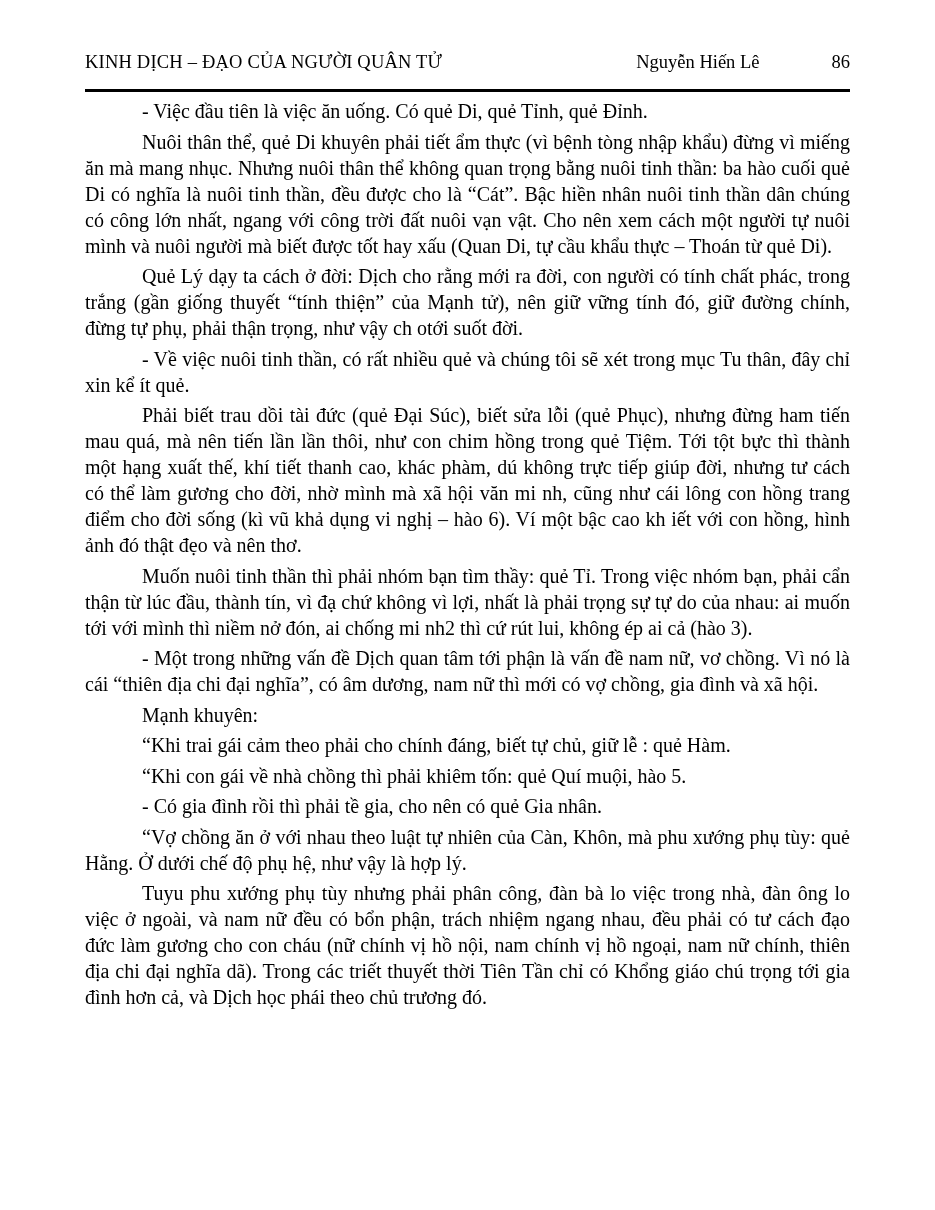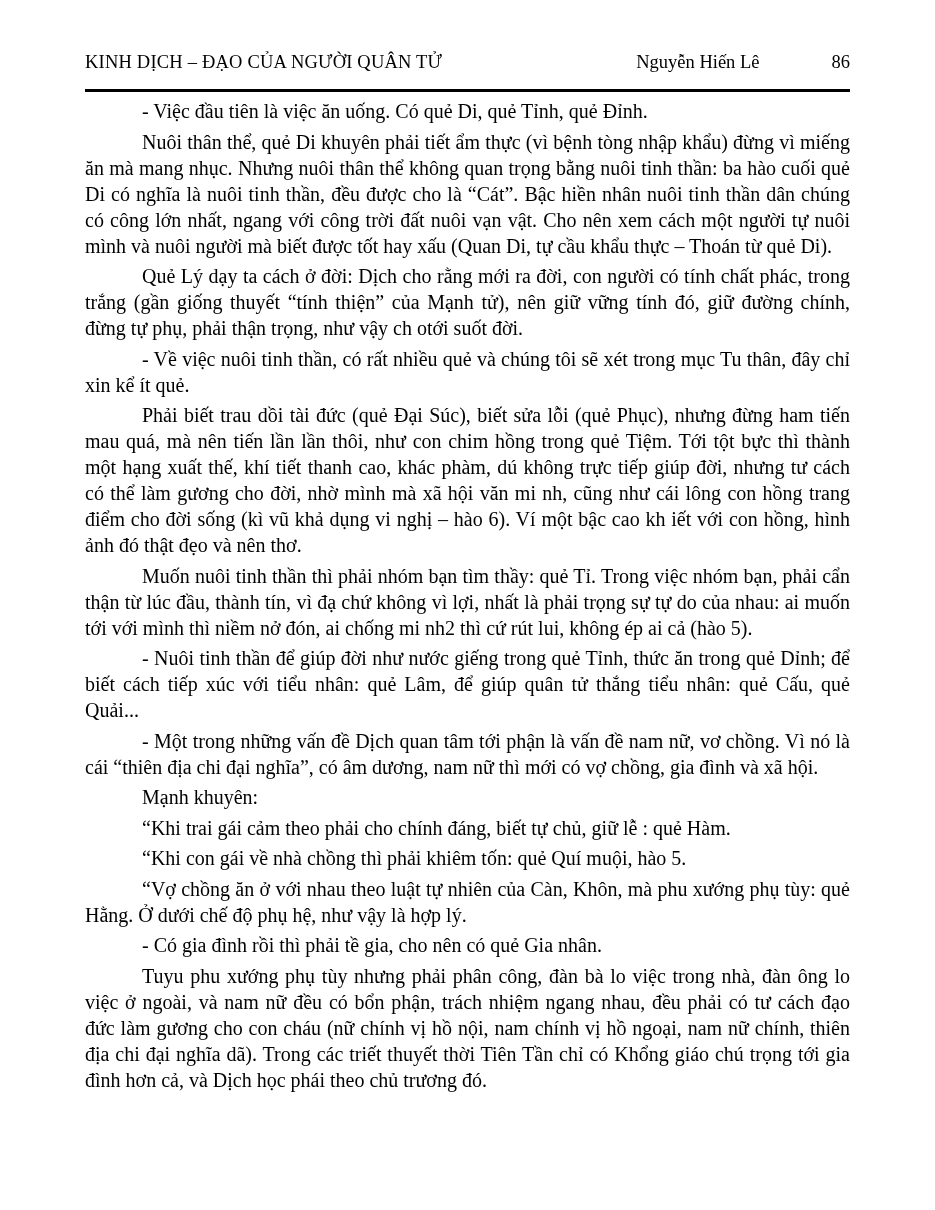--- a/index.html
+++ b/index.html
@@ -62,24 +62,23 @@
   </div>
 
   <hr class="header-divider">
 
   <div class="page-body">
     <p>- Việc đầu tiên là việc ăn uống. Có quẻ Di, quẻ Tỉnh, quẻ Đỉnh.</p>
     <p>Nuôi thân thể, quẻ Di khuyên phải tiết ẩm thực (vì bệnh tòng nhập khẩu) đừng vì miếng ăn mà mang nhục. Nhưng nuôi thân thể không quan trọng bằng nuôi tinh thần: ba hào cuối quẻ Di có nghĩa là nuôi tinh thần, đều được cho là “Cát”. Bậc hiền nhân nuôi tinh thần dân chúng có công lớn nhất, ngang với công trời đất nuôi vạn vật. Cho nên xem cách một người tự nuôi mình và nuôi người mà biết được tốt hay xấu (Quan Di, tự cầu khẩu thực – Thoán từ quẻ Di).</p>
     <p>Quẻ Lý dạy ta cách ở đời: Dịch cho rằng mới ra đời, con người có tính chất phác, trong trắng (gần giống thuyết “tính thiện” của Mạnh tử), nên giữ vững tính đó, giữ đường chính, đừng tự phụ, phải thận trọng, như vậy ch otới suốt đời.</p>
     <p>- Về việc nuôi tinh thần, có rất nhiều quẻ và chúng tôi sẽ xét trong mục Tu thân, đây chỉ xin kể ít quẻ.</p>
     <p>Phải biết trau dồi tài đức (quẻ Đại Súc), biết sửa lỗi (quẻ Phục), nhưng đừng ham tiến mau quá, mà nên tiến lần lần thôi, như con chim hồng trong quẻ Tiệm. Tới tột bực thì thành một hạng xuất thế, khí tiết thanh cao, khác phàm, dú không trực tiếp giúp đời, nhưng tư cách có thể làm gương cho đời, nhờ mình mà xã hội văn mi nh, cũng như cái lông con hồng trang điểm cho đời sống (kì vũ khả dụng vi nghị – hào 6). Ví một bậc cao kh iết với con hồng, hình ảnh đó thật đẹo và nên thơ.</p>
-    <p>Muốn nuôi tinh thần thì phải nhóm bạn tìm thầy: quẻ Tỉ. Trong việc nhóm bạn, phải cẩn thận từ lúc đầu, thành tín, vì đạ chứ không vì lợi, nhất là phải trọng sự tự do của nhau: ai muốn tới với mình thì niềm nở đón, ai chống mi nh2 thì cứ rút lui, không ép ai cả (hào 5).</p>
-    <p>- Nuôi tinh thần để giúp đời như nước giếng trong quẻ Tỉnh, thức ăn trong quẻ Dỉnh; để biết cách tiếp xúc với tiểu nhân: quẻ Lâm, để giúp quân tử thắng tiểu nhân: quẻ Cấu, quẻ Quải...</p>
+    <p>Muốn nuôi tinh thần thì phải nhóm bạn tìm thầy: quẻ Tỉ. Trong việc nhóm bạn, phải cẩn thận từ lúc đầu, thành tín, vì đạ chứ không vì lợi, nhất là phải trọng sự tự do của nhau: ai muốn tới với mình thì niềm nở đón, ai chống mi nh2 thì cứ rút lui, không ép ai cả (hào 3).</p>
     <p>- Một trong những vấn đề Dịch quan tâm tới phận là vấn đề nam nữ, vơ chồng. Vì nó là cái “thiên địa chi đại nghĩa”, có âm dương, nam nữ thì mới có vợ chồng, gia đình và xã hội.</p>
     <p>Mạnh khuyên:</p>
     <p>“Khi trai gái cảm theo phải cho chính đáng, biết tự chủ, giữ lễ : quẻ Hàm.</p>
     <p>“Khi con gái về nhà chồng thì phải khiêm tốn: quẻ Quí muội, hào 5.</p>
+    <p>- Có gia đình rồi thì phải tề gia, cho nên có quẻ Gia nhân.</p>
     <p>“Vợ chồng ăn ở với nhau theo luật tự nhiên của Càn, Khôn, mà phu xướng phụ tùy: quẻ Hằng. Ở dưới chế độ phụ hệ, như vậy là hợp lý.</p>
-    <p>- Có gia đình rồi thì phải tề gia, cho nên có quẻ Gia nhân.</p>
     <p>Tuyu phu xướng phụ tùy nhưng phải phân công, đàn bà lo việc trong nhà, đàn ông lo việc ở ngoài, và nam nữ đều có bổn phận, trách nhiệm ngang nhau, đều phải có tư cách đạo đức làm gương cho con cháu (nữ chính vị hồ nội, nam chính vị hồ ngoại, nam nữ chính, thiên địa chi đại nghĩa dã). Trong các triết thuyết thời Tiên Tần chỉ có Khổng giáo chú trọng tới gia đình hơn cả, và Dịch học phái theo chủ trương đó.</p>
   </div>
 
 </div>
 
 </body></html>

